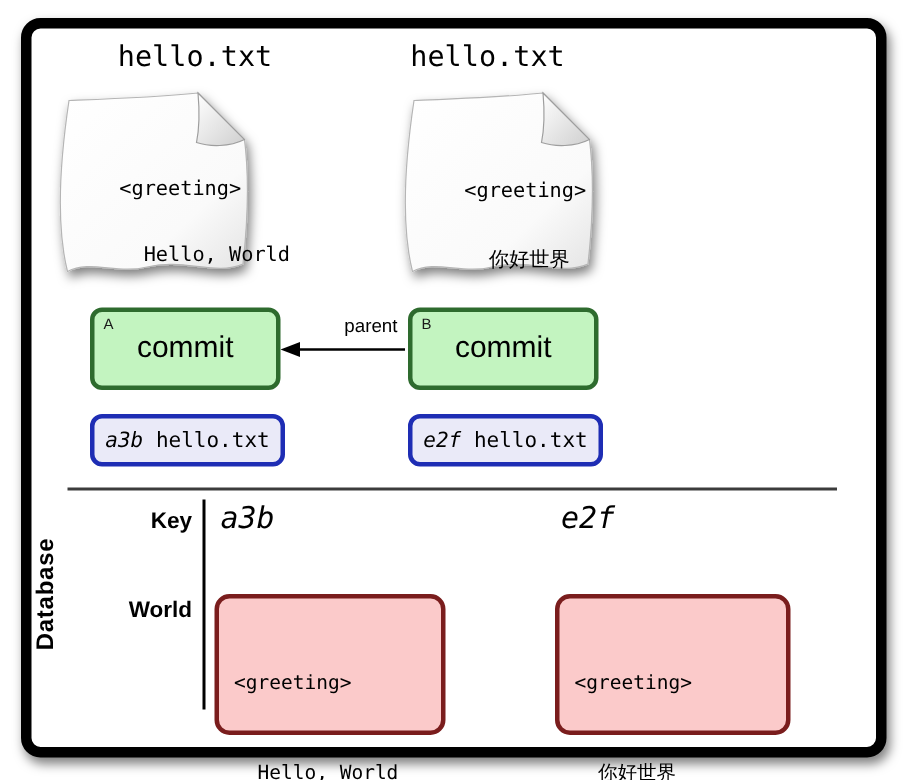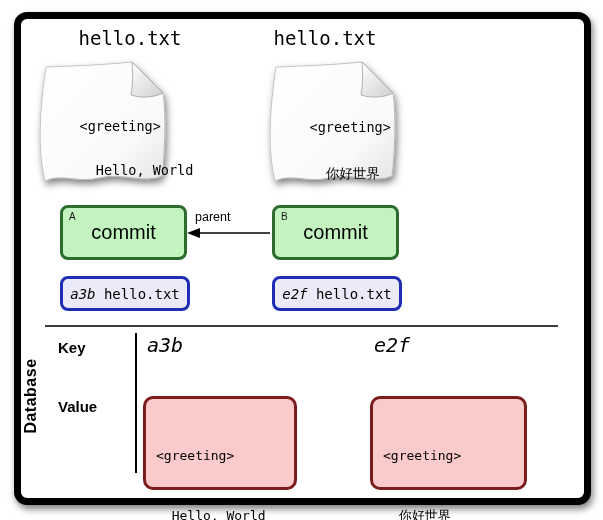--- a/index.html
+++ b/index.html
@@ -43,21 +43,21 @@
   .commit.a{left:60px;}
   .commit.b{left:272px;}
   .commit .tag{
     position:absolute;left:6px;top:3px;font-size:10px;color:#1a1a1a;
   }
   .commit .lbl{font-size:20px;}
 
   
   .arrow-wrap{position:absolute;left:187px;top:226px;width:85px;height:14px;}
   .parent-label{
-    position:absolute;left:195px;top:210px;width:70px;text-align:left;
+    position:absolute;left:195px;top:210px;width:70px;text-align:right;
     font-size:12.5px;
   }
 
   
   .ref{
     position:absolute;top:276px;width:124px;height:29px;
     background:#eaeaf8;border:3px solid #1e2db4;border-radius:8px;
     display:flex;align-items:center;justify-content:center;
     font-family:"DejaVu Sans Mono",monospace;font-size:14px;white-space:pre;
   }
@@ -65,21 +65,21 @@
   .ref.b{left:272px;}
   .hash{font-style:italic;}
 
   
   .divider{position:absolute;left:45px;top:325px;width:513px;height:2px;background:#3c3c3c;}
   .db-label{
     position:absolute;left:31px;top:396px;transform:translate(-50%,-50%) rotate(-90deg);
     font-size:16px;font-weight:bold;white-space:nowrap;letter-spacing:0.5px;
   }
   .kv-label{
-    position:absolute;left:58px;width:70px;
+    position:absolute;left:58px;width:70px;text-align:right;
     font-size:15px;font-weight:bold;
   }
   .kv-label.key{top:339px;}
   .kv-label.value{top:398px;}
   .vline{position:absolute;left:135px;top:333px;width:2px;height:140px;background:#000;}
   .key-val{
     position:absolute;top:333px;font-family:"DejaVu Sans Mono",monospace;
     font-size:20px;font-style:italic;
   }
   .key-val.k1{left:147px;}
@@ -172,21 +172,21 @@
     <polygon points="0,7 13,2 13,12" fill="#000"></polygon>
   </svg>
 </div>
 
 <div class="ref a"><span class="hash">a3b</span><span> hello.txt</span></div>
 <div class="ref b"><span class="hash">e2f</span><span> hello.txt</span></div>
 
 <div class="divider"></div>
 <div class="db-label">Database</div>
 <div class="kv-label key">Key</div>
-<div class="kv-label value">Value</div>
+<div class="kv-label value">World</div>
 <div class="vline"></div>
 
 <div class="key-val k1">a3b</div>
 <div class="key-val k2">e2f</div>
 
 <div class="val-box v1">
   <span class="line">&lt;greeting&gt;</span>
   <span class="line">  Hello, World</span>
   
 </div>

